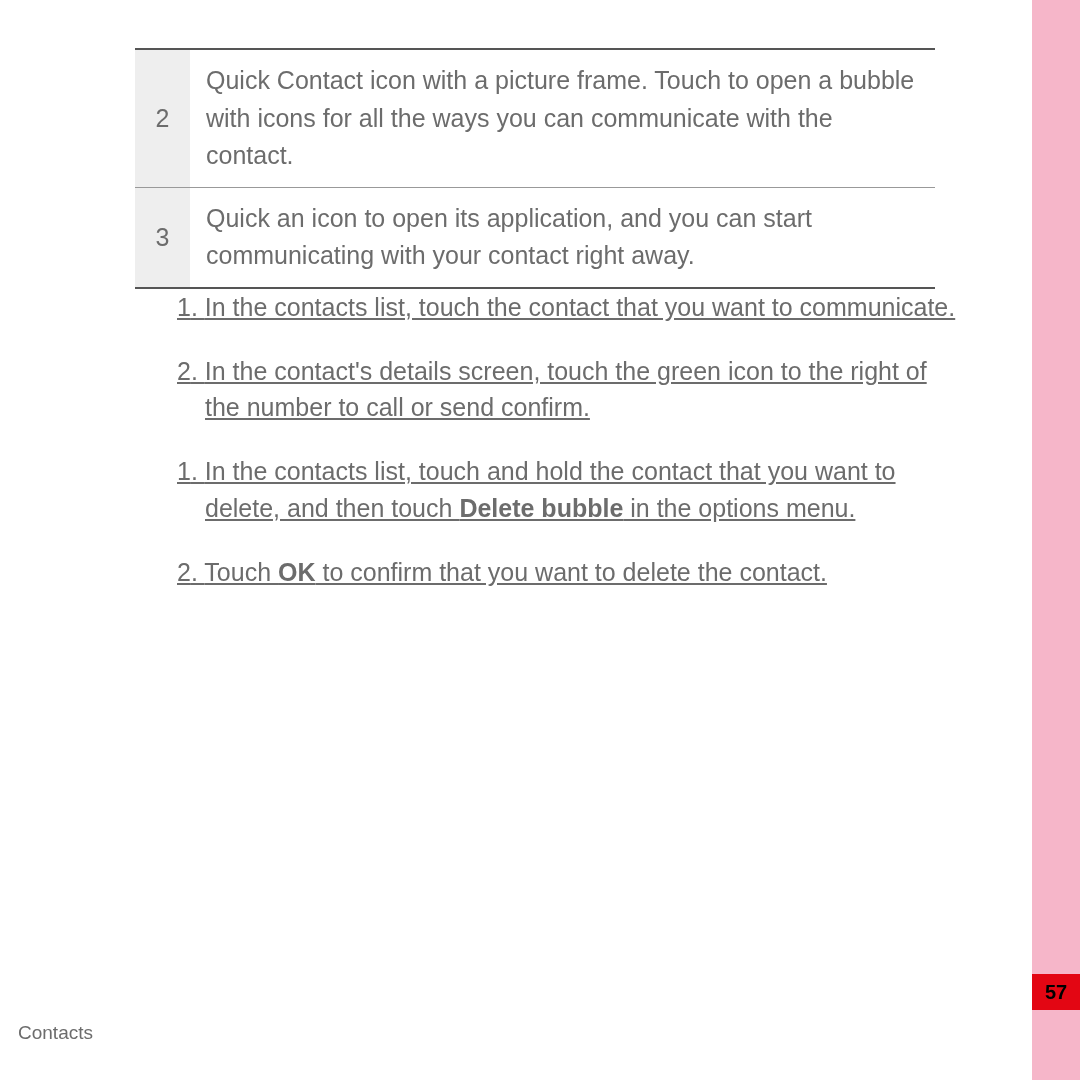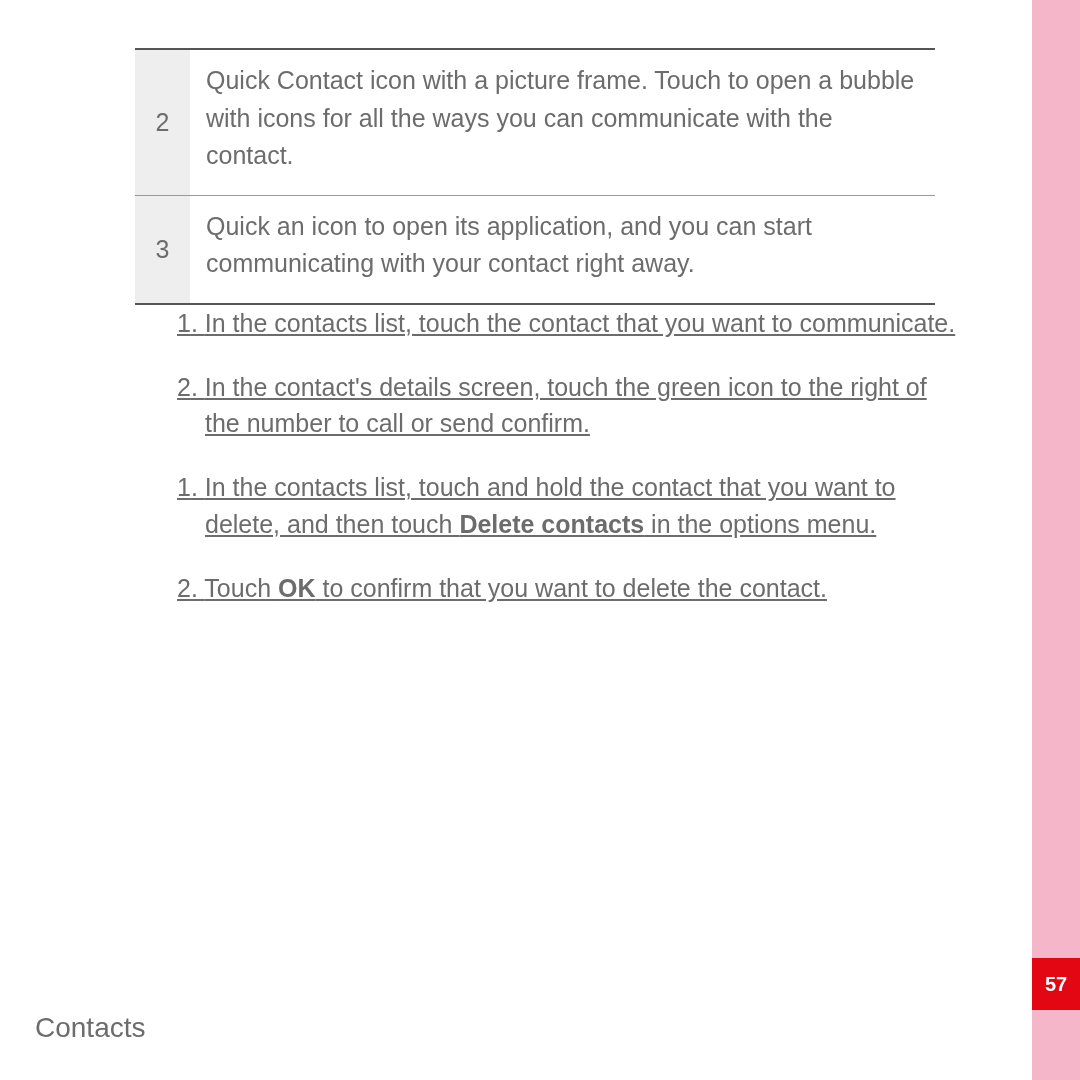--- a/index.html
+++ b/index.html
@@ -50,21 +50,21 @@
     text-align: center;
     font-size: 25px;
     align-self: stretch;
     display: flex;
     align-items: center;
     justify-content: center;
     color: #6c6c6c;
   }
   .text-cell {
     flex: 1;
-    padding: 12px 10px 20px 16px;
+    padding: 12px 10px 12px 16px;
     font-size: 25px;
     line-height: 1.5;
     color: #6c6c6c;
   }
   
   .trow:first-child .num-cell { padding-top: 0; }
 
   
   .subheading {
     font-size: 27px;
@@ -99,34 +99,34 @@
     font-size: 44px;
     color: #6c6c6c;
     margin: 8px 0 32px -60px;
     font-weight: 400;
   }
 
   b { font-weight: 700; color: #6c6c6c; }
 
   .footer-label {
     position: absolute;
-    left: 35px;
+    left: 18px;
     bottom: 36px;
-    font-size: 28px;
+    font-size: 19px;
     color: #6c6c6c;
   }
 
   .page-badge {
     position: absolute;
     right: 0;
     bottom: 70px;
     width: 48px;
-    height: 52px;
+    height: 36px;
     background: #e30613;
-    color: #ffffff;
+    color: #000000;
     font-size: 20px;
     font-weight: 700;
     display: flex;
     align-items: center;
     justify-content: center;
   }
 </style>
 </head>
 <body>
 
@@ -146,21 +146,21 @@
   </div>
 
 
   <ol class="steps">
     <li>In the contacts list, touch the contact that you want to communicate.</li>
     <li>In the contact's details screen, touch the green icon to the right of the number to call or send confirm.</li>
   </ol>
 
 
   <ol class="steps">
-    <li>In the contacts list, touch and hold the contact that you want to delete, and then touch <b>Delete contacts</b> in the options menu.</li>
+    <li>In the contacts list, touch and hold the contact that you want to delete, and then touch <b>Delete bubble</b> in the options menu.</li>
     <li>Touch <b>OK</b> to confirm that you want to delete the contact.</li>
   </ol>
 
 </div>
 
 <div class="footer-label">Contacts</div>
 
 <div class="page-badge">57</div>
 
 </body></html>

